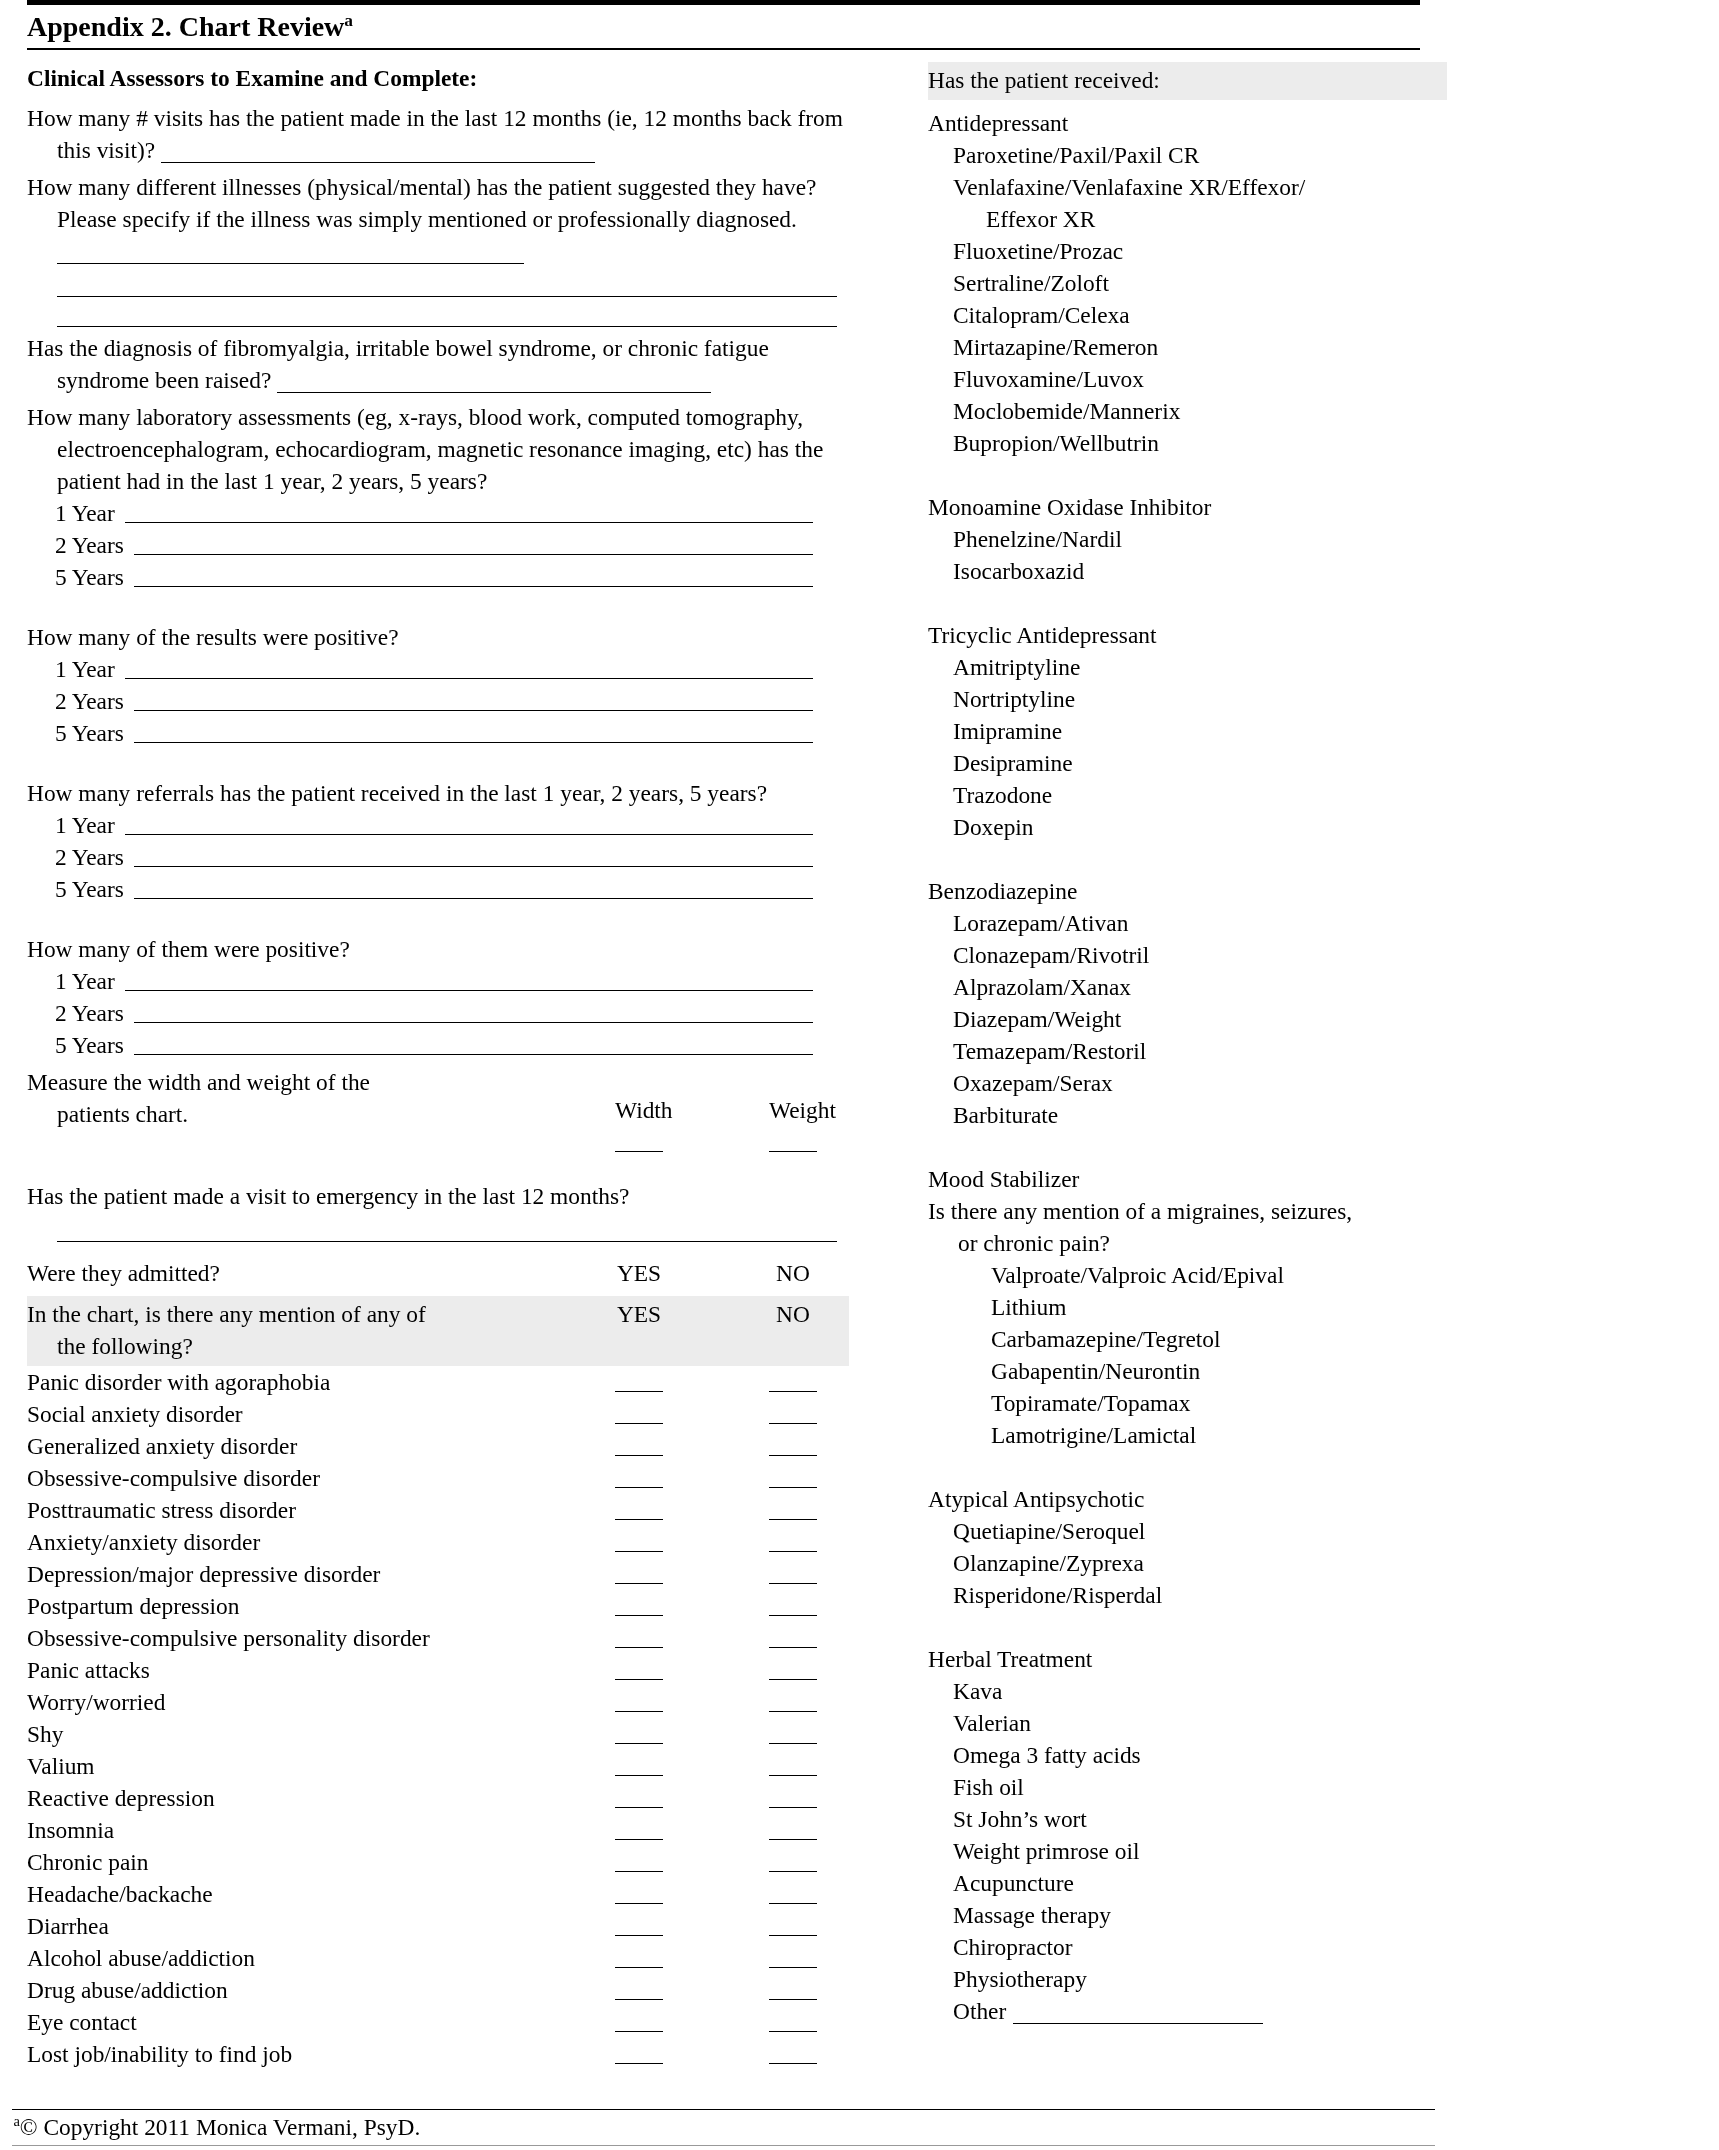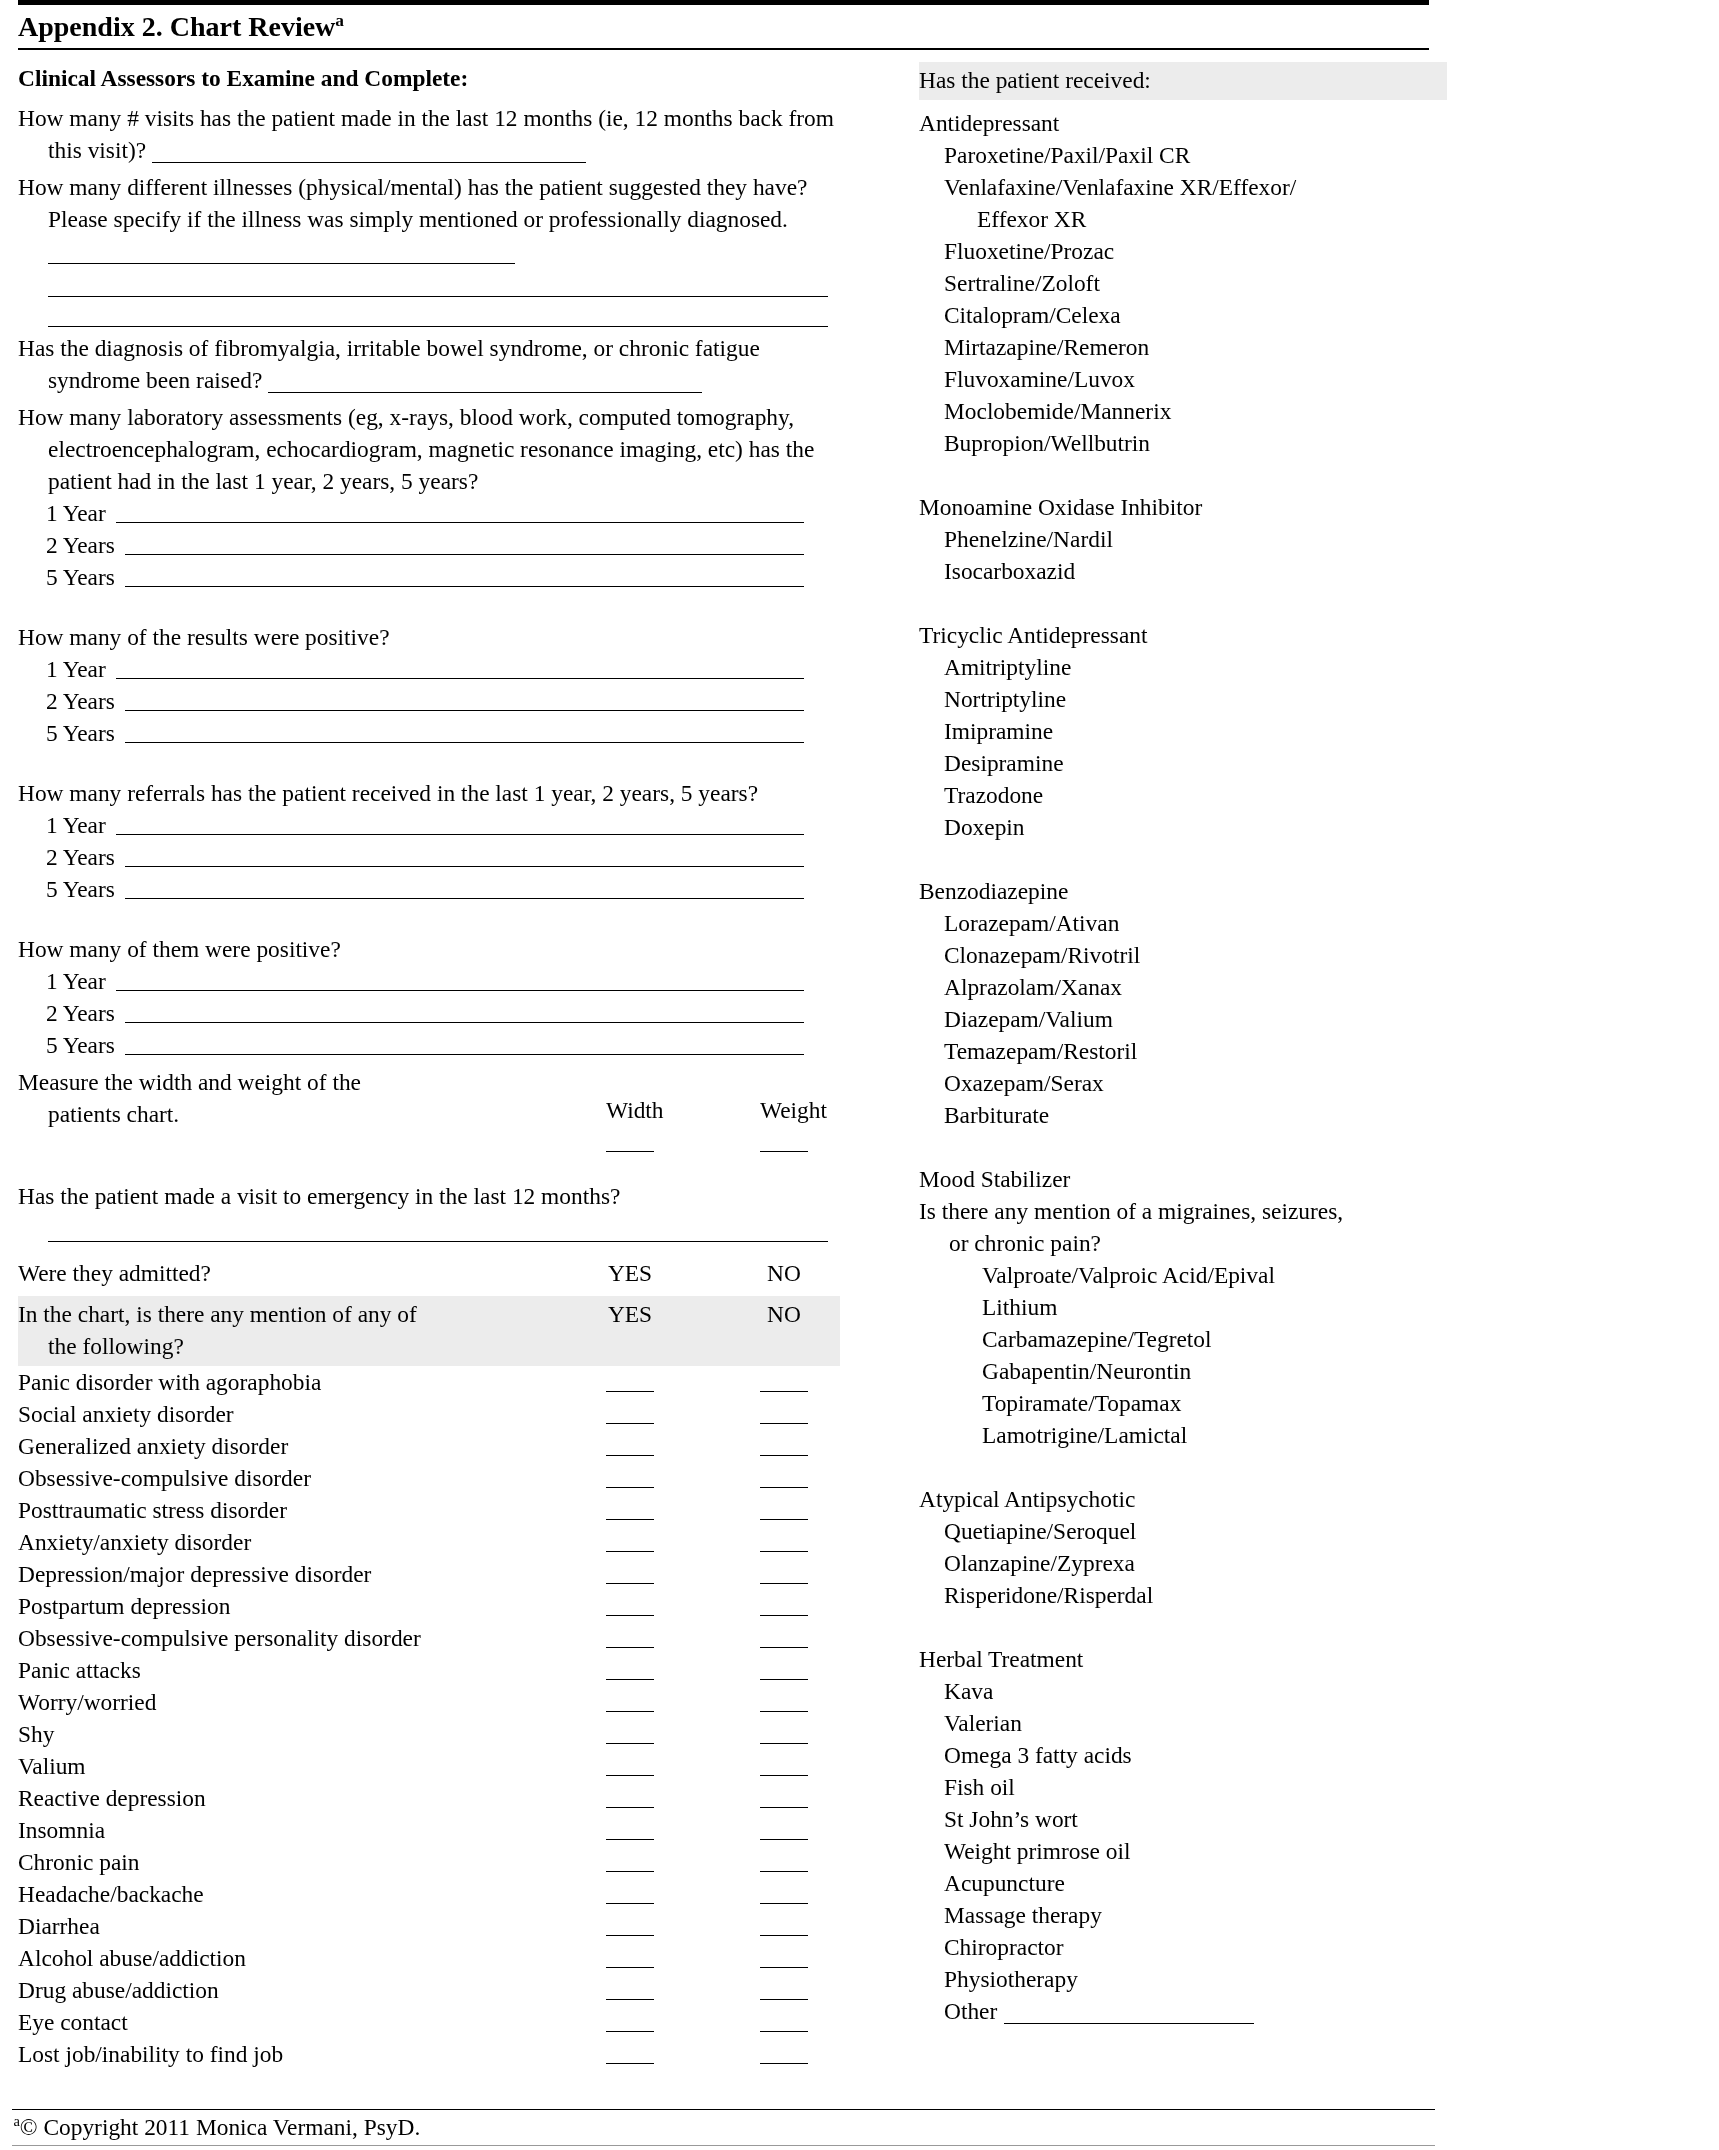--- a/index.html
+++ b/index.html
@@ -3,21 +3,21 @@
 <meta charset="utf-8">
 <style>
   * { margin:0; padding:0; box-sizing:border-box; }
   html, body { background:#ffffff; }
   body {
     width:1719px; height:2151px; overflow:hidden;
     color:#000;
     font-family:"Liberation Serif","DejaVu Serif",serif;
     font-size:23.4px;
   }
-  .page { position:relative; width:1447px; height:2151px; padding:0 18px; overflow:hidden; }
+  .page { position:relative; width:1447px; height:2151px; padding:0 27px; overflow:hidden; }
 
   .toprule   { border-top:5.8px solid #000; }
   .title     { font-size:28px; font-weight:bold; line-height:38px; padding:3.3px 0 1.7px 0; }
   sup        { font-size:62%; vertical-align:super; line-height:0; }
   .titlerule { border-top:2.5px solid #000; margin-bottom:11.7px; }
 
   .columns   { display:flex; align-items:flex-start; }
   .col-left  { width:822px; margin-right:79px; flex:none; }
   .col-right { width:795px; flex:none; }
 
@@ -657,21 +657,21 @@
               <span class="rowlab" style="padding-left: 25px;">Alprazolam/Xanax</span>
               <span class="bcell">
                 <div class="uline"></div>
               </span>
               <span class="gapcell"></span>
               <span class="bcell">
                 <div class="uline"></div>
               </span>
             </div>
             <div class="rrow">
-              <span class="rowlab" style="padding-left: 25px;">Diazepam/Valium</span>
+              <span class="rowlab" style="padding-left: 25px;">Diazepam/Weight</span>
               <span class="bcell">
                 <div class="uline"></div>
               </span>
               <span class="gapcell"></span>
               <span class="bcell">
                 <div class="uline"></div>
               </span>
             </div>
             <div class="rrow">
               <span class="rowlab" style="padding-left: 25px;">Temazepam/Restoril</span>

